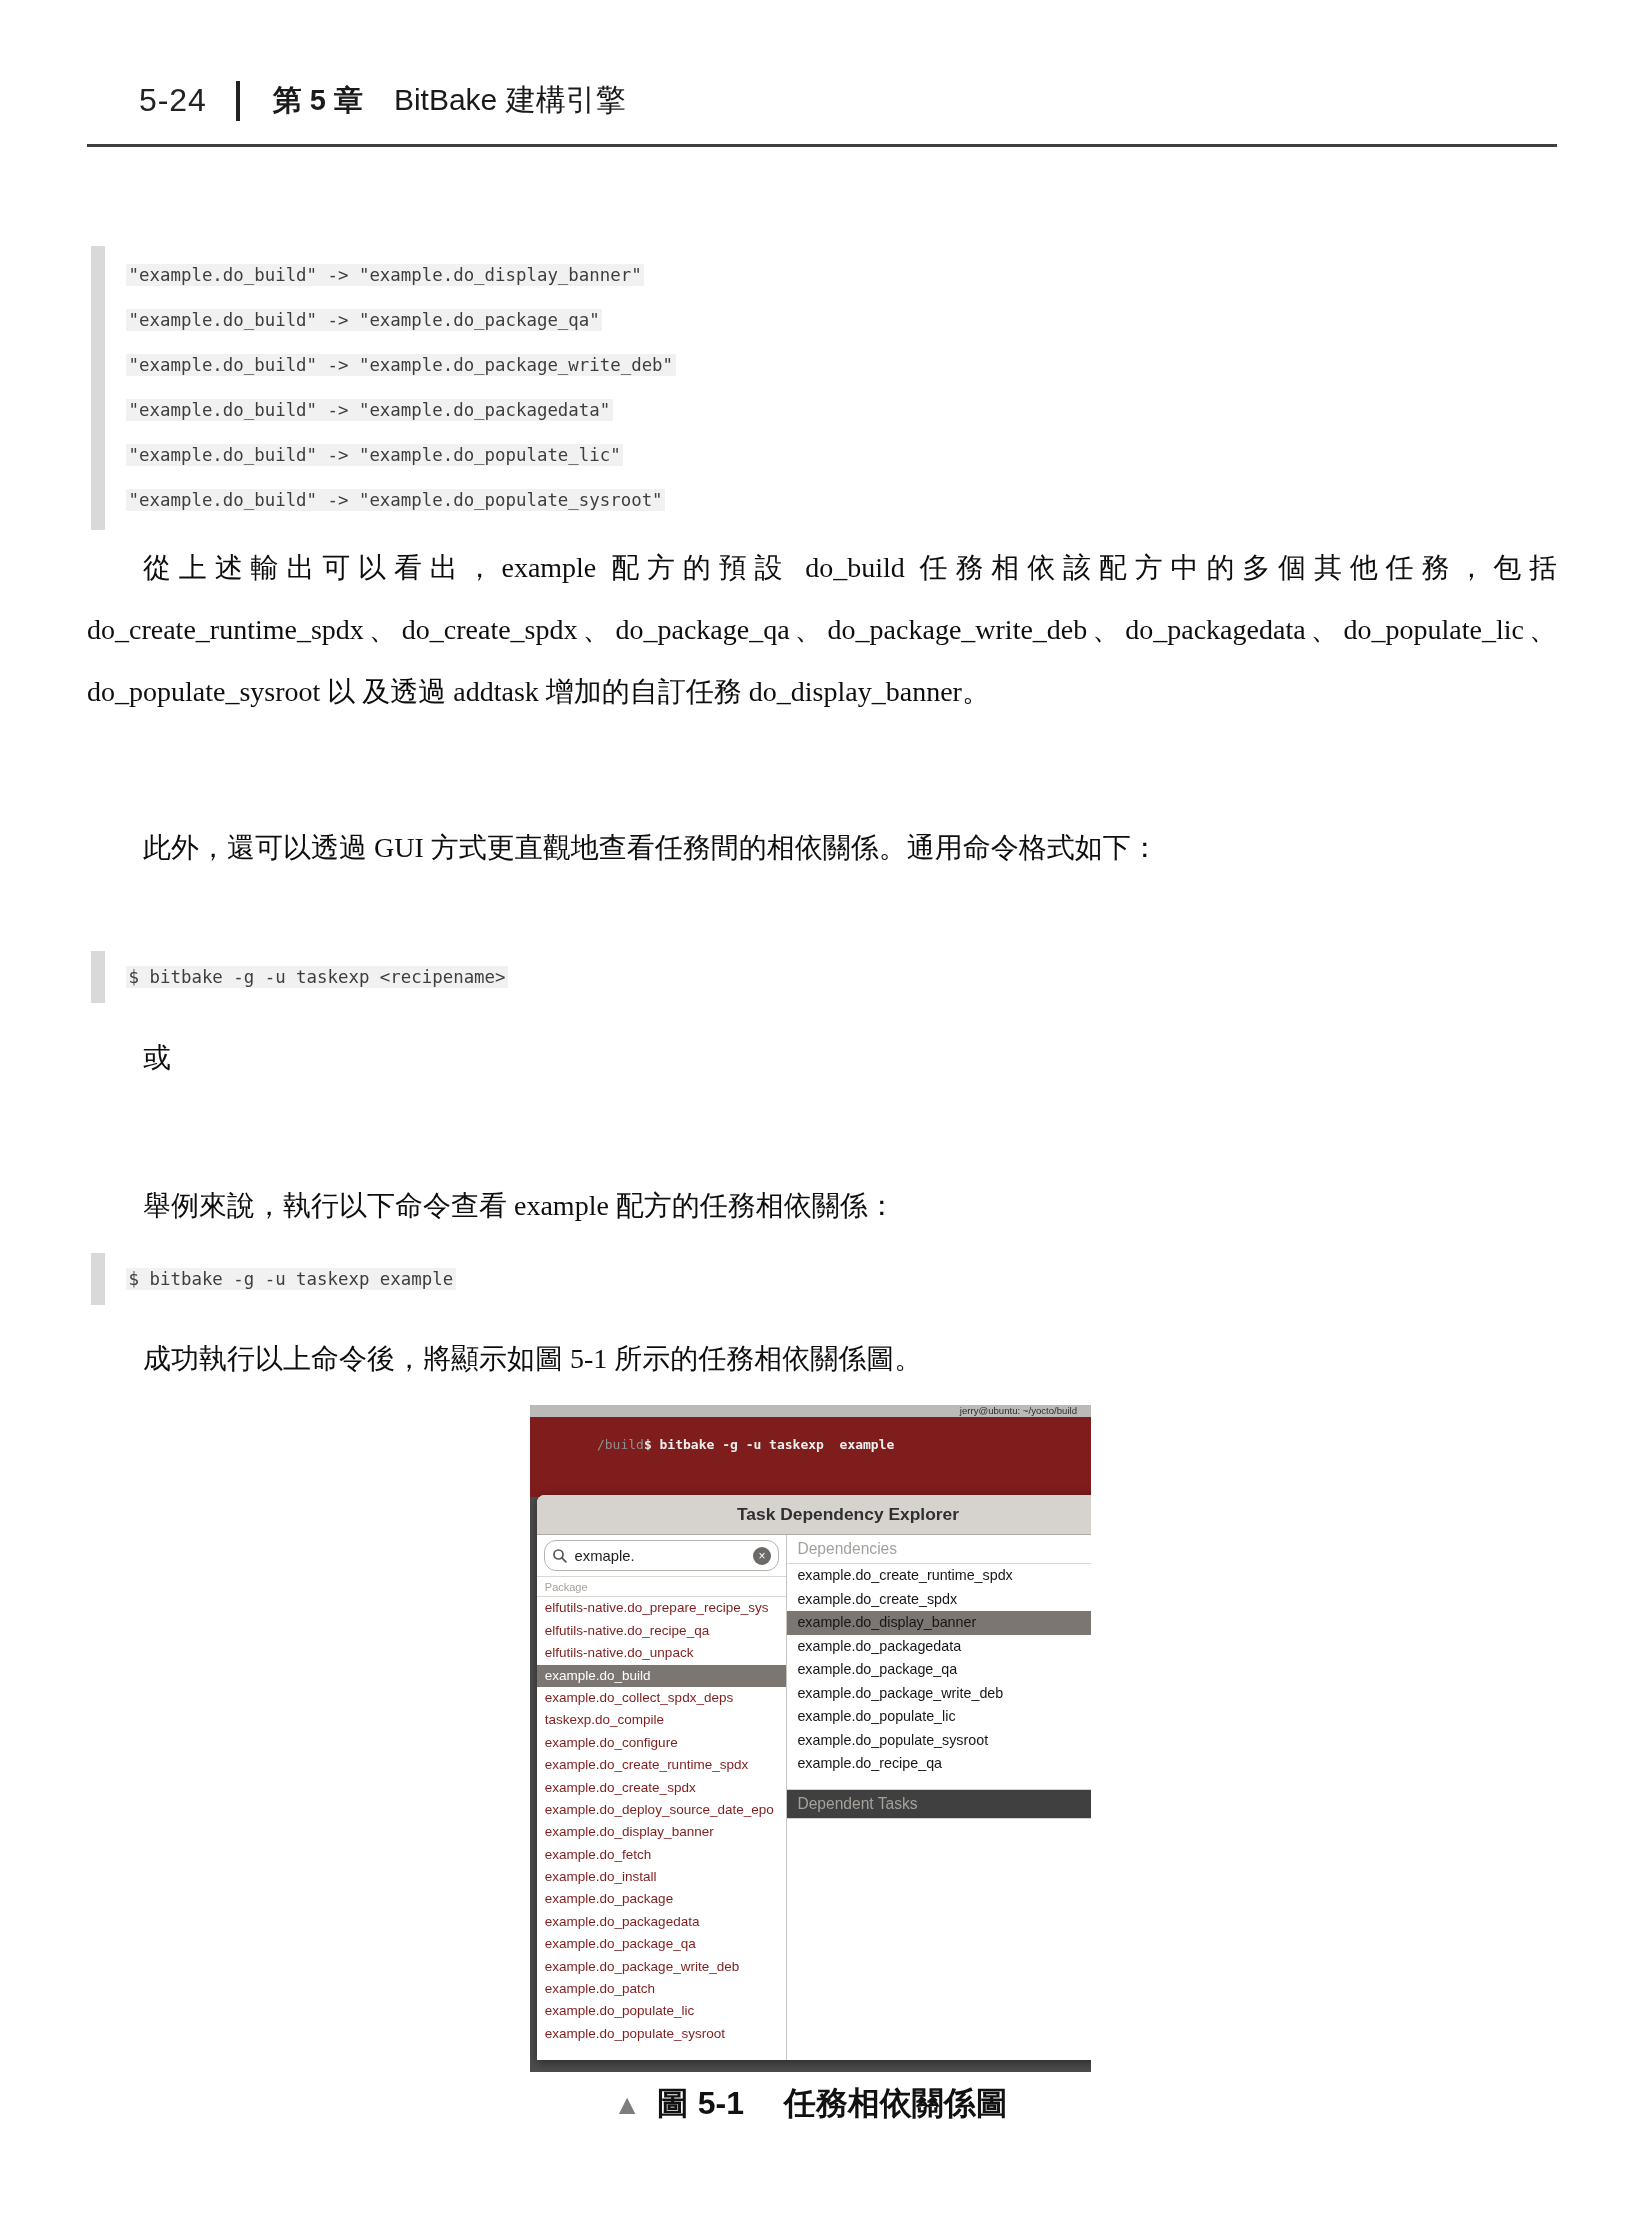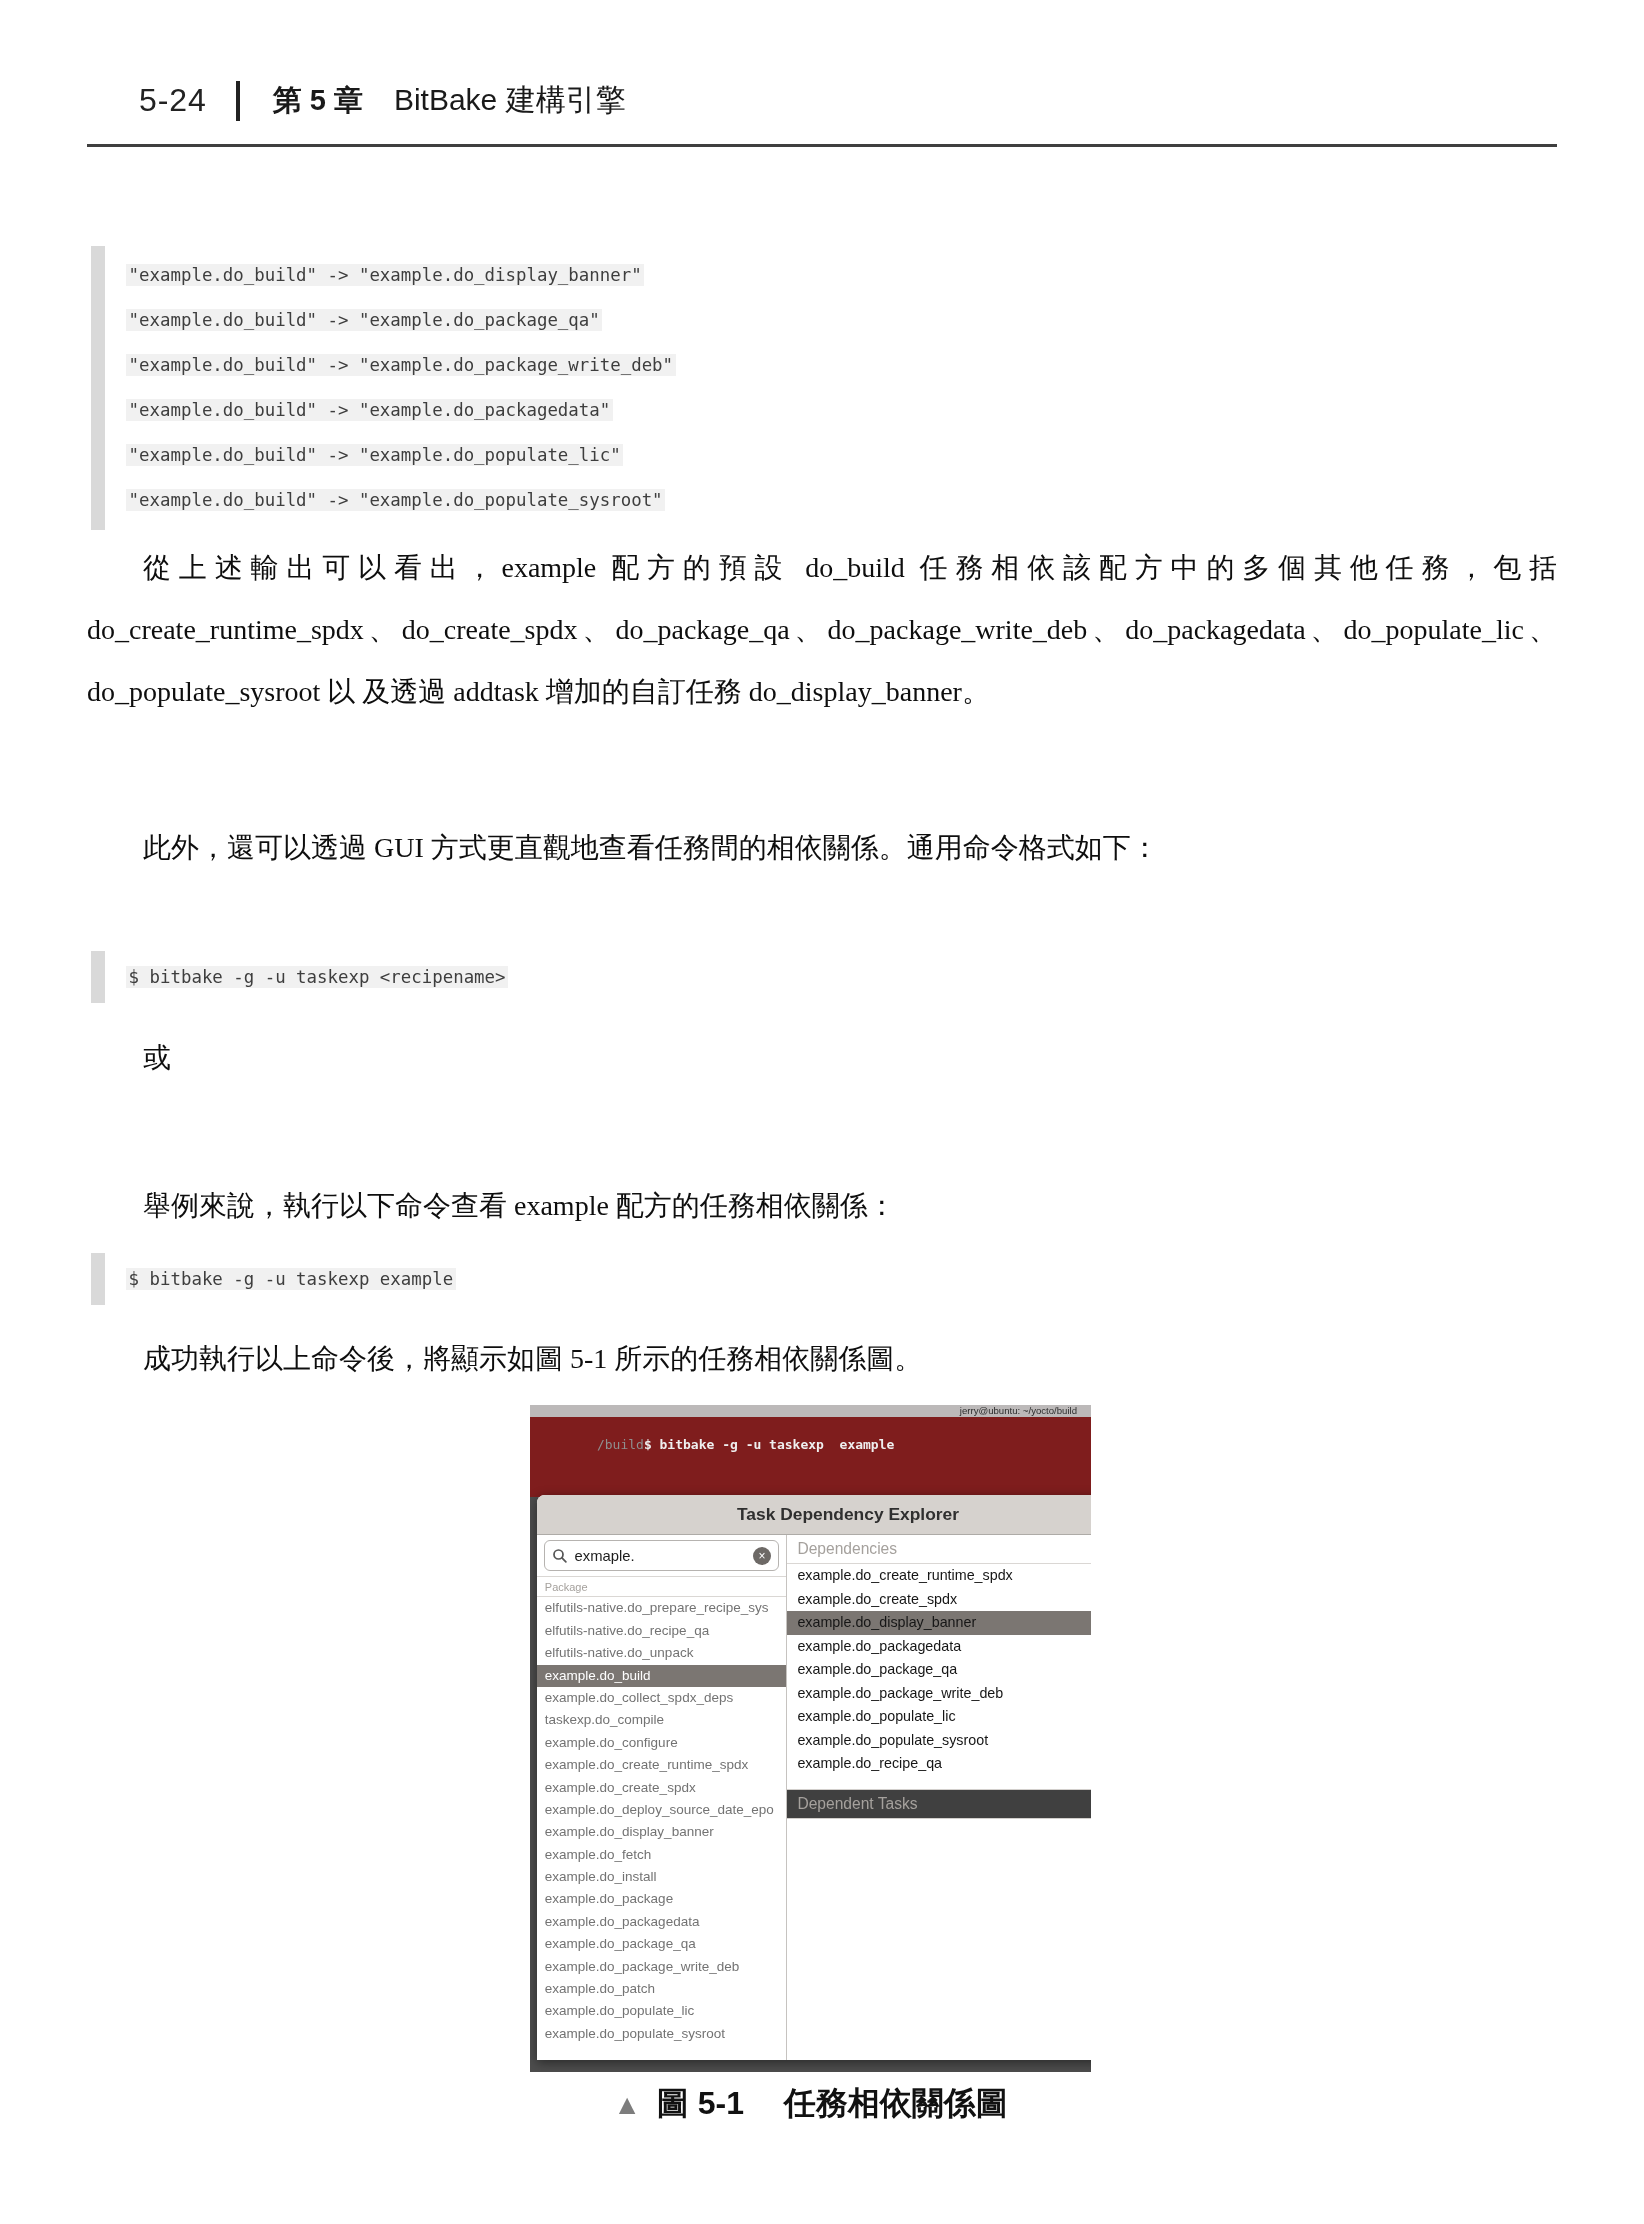--- a/index.html
+++ b/index.html
@@ -71,33 +71,33 @@
     display:flex; align-items:center; justify-content:center; box-sizing:border-box;
   }
   .dlg-title { font-size:17.4px; font-weight:bold; color:#2f2f2f; }
   .dlg-close { position:absolute; right:14px; top:50%; transform:translateY(-50%);
                font-size:18px; color:#3c3c3c; line-height:1; font-weight:bold; }
   .dlg-body { position:absolute; top:40px; bottom:0; left:0; right:0; display:flex; overflow:hidden; }
 
   .left-panel { width:250px; border-right:0.9px solid #c6c3c0; display:flex; flex-direction:column;
                 overflow:hidden; box-sizing:border-box; }
   .search-row { padding:5.2px 7px 5.2px 7px; border-bottom:0.9px solid #dad7d4; }
-  .search-box { height:31px; border:0.9px solid #b6b3b0; border-radius:6px; background:#fff;
+  .search-box { height:31px; border:0.9px solid #b6b3b0; border-radius:12px; background:#fff;
                 display:flex; align-items:center; padding:0 7px; gap:7px; box-sizing:border-box; }
   .search-icon { width:15.6px; height:15.6px; flex:none; }
   .search-icon svg { display:block; }
   .search-text { flex:1; font-size:14.8px; color:#1d1d1d; overflow:hidden; white-space:nowrap; }
   .clear-icon { width:18px; height:18px; flex:none; background:#6d6966; border-radius:50%;
                 color:#fff; font-size:12px; line-height:18px; text-align:center;
                 font-family:"Liberation Sans", sans-serif; }
   .col-header { padding:3.5px 7.8px; font-size:11px; color:#a5a19d; border-bottom:0.9px solid #dad7d4;
                 white-space:nowrap; overflow:hidden; }
   .pkg-list { flex:1; overflow:hidden; }
   .pkg-list .row { height:22.4px; line-height:22.4px; padding:0 7.8px; font-size:13.5px;
-                   color:#737373; white-space:nowrap; overflow:hidden; }
+                   color:#7f1d1d; white-space:nowrap; overflow:hidden; }
   .row.selected { background:#7b7672; color:#fff; }
 
   .right-panel { flex:1; position:relative; overflow:hidden; }
   .deps-header { padding:5.2px 10.4px; font-size:15.6px; color:#a5a19d; border-bottom:0.9px solid #dad7d4; }
   .dep-list .row { height:23.5px; line-height:23.5px; padding:0 10.4px; font-size:14.3px;
                    color:#161616; white-space:nowrap; overflow:hidden; }
   .dept-header { position:absolute; top:254px; left:0; right:9.6px;
                  border-top:0.9px solid #d2cfcc; border-bottom:0.9px solid #d2cfcc;
                  padding:5.2px 10.4px; font-size:15.6px; color:#a5a19d; background:#404040; }
   .scrollbar { position:absolute; top:0; right:0; bottom:0; width:9.6px; background:#56514d; }

